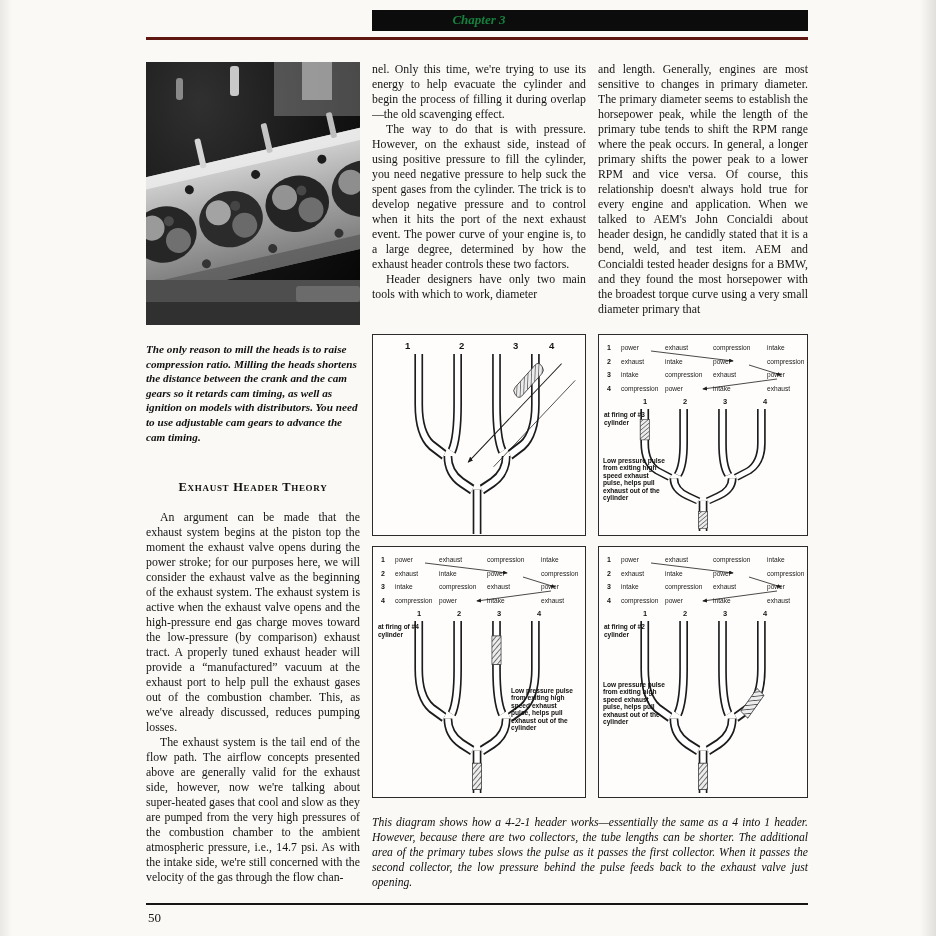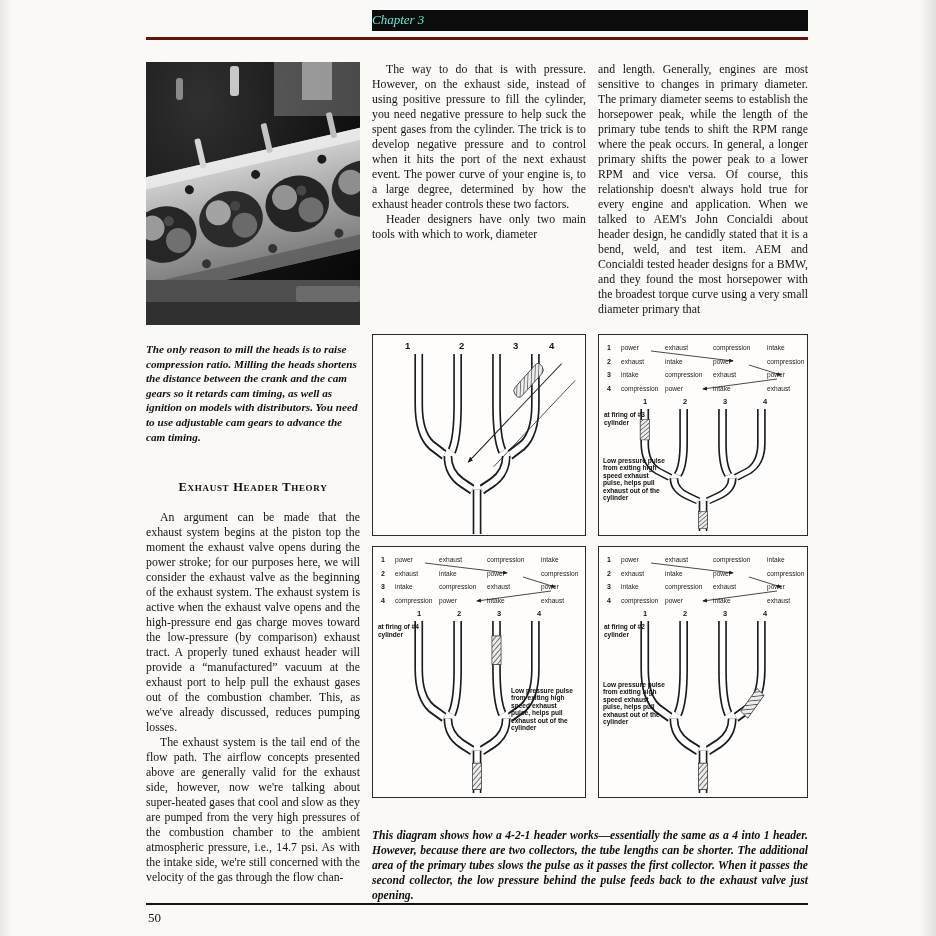--- a/index.html
+++ b/index.html
@@ -5,22 +5,22 @@
   *{box-sizing:border-box;margin:0;padding:0}
   html,body{margin:0}
   body{width:936px;height:936px;background:#e9e7e2;font-family:"Liberation Serif",serif}
   .page{position:relative;width:936px;height:936px;background:#faf9f5;overflow:hidden;color:#141414}
   .page::before{content:"";position:absolute;left:0;top:0;width:12px;height:100%;
     background:linear-gradient(to right,rgba(0,0,0,.07),rgba(0,0,0,0));pointer-events:none;z-index:5}
   .page::after{content:"";position:absolute;right:0;top:0;width:16px;height:100%;
     background:linear-gradient(to left,rgba(0,0,0,.10),rgba(0,0,0,0));pointer-events:none;z-index:5}
   .content{position:absolute;left:146px;top:10px;width:662px}
   .chapter-bar{margin-left:226px;width:436px;height:21px;background:#0c0c0c;position:relative}
-  .chapter-title{position:absolute;left:0;top:2px;width:214px;color:#5eead4;
-    font-style:italic;font-weight:normal;font-size:13px}
+  .chapter-title{position:absolute;left:0;top:2px;width:214px;text-align:center;color:#15803d;
+    font-style:italic;font-weight:bold;font-size:13px}
   .red-rule{margin-top:6px;height:3px;background:#5e1811}
   .main-row{display:flex;gap:12px;margin-top:22px}
   .col-left{width:214px}
   .right-area{width:436px}
   .text-cols{display:flex;gap:12px;height:258px;overflow:hidden}
   .text-col{width:214px}
   .text-col.rightc{width:210px}
   p.body{font-size:11.8px;line-height:15px;text-align:justify;margin:0}
   p.body.indent{text-indent:14px}
   .photo{width:214px;height:263px;display:block}
@@ -41,21 +41,21 @@
   .cyl-nums.big span{font-size:9.5px}
   .pipes-wrap{position:relative}
   .pipes{display:block;width:208px;margin:0 auto}
   .pipe-outer{stroke:#1c1c1c;stroke-width:9;fill:none}
   .pipe-inner{stroke:#ffffff;stroke-width:5.6;fill:none}
   .pulse{fill:url(#hatch);stroke:#333;stroke-width:.7}
   .firing-label{position:absolute;left:3px;top:2px;width:42px;font-family:"Liberation Sans",sans-serif;
     font-size:6.5px;font-weight:bold;line-height:7.6px;color:#101010}
   .pulse-note{position:absolute;font-family:"Liberation Sans",sans-serif;font-size:6.6px;font-weight:bold;
     line-height:7.4px;color:#101010;width:64px}
-  .diagram-caption{margin-top:30px;font-size:11.6px;line-height:15px;font-weight:bold;font-style:italic;
+  .diagram-caption{margin-top:17px;font-size:11.6px;line-height:15px;font-weight:normal;font-style:italic;
     text-align:justify;color:#0e0e0e}
   .footer-rule{position:absolute;left:146px;top:903px;width:662px;height:2px;background:#161616}
   .page-number{position:absolute;left:148px;top:910px;font-size:13px;font-weight:normal}
   .book-title{position:absolute;left:146px;top:910px;width:662px;text-align:center;font-size:13px;
     font-weight:bold;font-style:italic}
   .hidden-defs{position:absolute;width:0;height:0}
 </style>
 </head>
 <body>
 
@@ -145,20 +145,21 @@
         </svg>
         <p class="photo-caption">The only reason to mill the heads is to raise compression ratio. Milling the heads shortens the distance between the crank and the cam gears so it retards cam timing, as well as ignition on models with distributors. You need to use adjustable cam gears to advance the cam timing.</p>
         <h2 class="section-heading">Exhaust Header Theory</h2>
         <p class="body indent">An argument can be made that the exhaust system begins at the piston top the moment the exhaust valve opens during the power stroke; for our purposes here, we will consider the exhaust valve as the beginning of the exhaust system. The exhaust system is active when the exhaust valve opens and the high-pressure end gas charge moves toward the low-pressure (by comparison) exhaust tract. A properly tuned exhaust header will provide a “manufactured” vacuum at the exhaust port to help pull the exhaust gases out of the combustion chamber. This, as we've already discussed, reduces pumping losses.</p>
         <p class="body indent">The exhaust system is the tail end of the flow path. The airflow concepts presented above are generally valid for the exhaust side, however, now we're talking about super-heated gases that cool and slow as they are pumped from the very high pressures of the combustion chamber to the ambient atmospheric pressure, i.e., 14.7 psi. As with the intake side, we're still concerned with the velocity of the gas through the flow chan-</p>
       </div>
 
       <div class="right-area">
         <div class="text-cols">
           <div class="text-col">
+            <p class="body">nel. Only this time, we're trying to use its energy to help evacuate the cylinder and begin the process of filling it during overlap—the old scavenging effect.</p>
             <p class="body indent">The way to do that is with pressure. However, on the exhaust side, instead of using positive pressure to fill the cylinder, you need negative pressure to help suck the spent gases from the cylinder. The trick is to develop negative pressure and to control when it hits the port of the next exhaust event. The power curve of your engine is, to a large degree, determined by how the exhaust header controls these two factors.</p>
             <p class="body indent">Header designers have only two main tools with which to work, diameter</p>
           </div>
           <div class="text-col rightc">
             <p class="body">and length. Generally, engines are most sensitive to changes in primary diameter. The primary diameter seems to establish the horsepower peak, while the length of the primary tube tends to shift the RPM range where the peak occurs. In general, a longer primary shifts the power peak to a lower RPM and vice versa. Of course, this relationship doesn't always hold true for every engine and application. When we talked to AEM's John Concialdi about header design, he candidly stated that it is a bend, weld, and test item. AEM and Concialdi tested header designs for a BMW, and they found the most horsepower with the broadest torque curve using a very small diameter primary that</p>
           </div>
         </div>
 
         <div class="diagram-grid">
 

